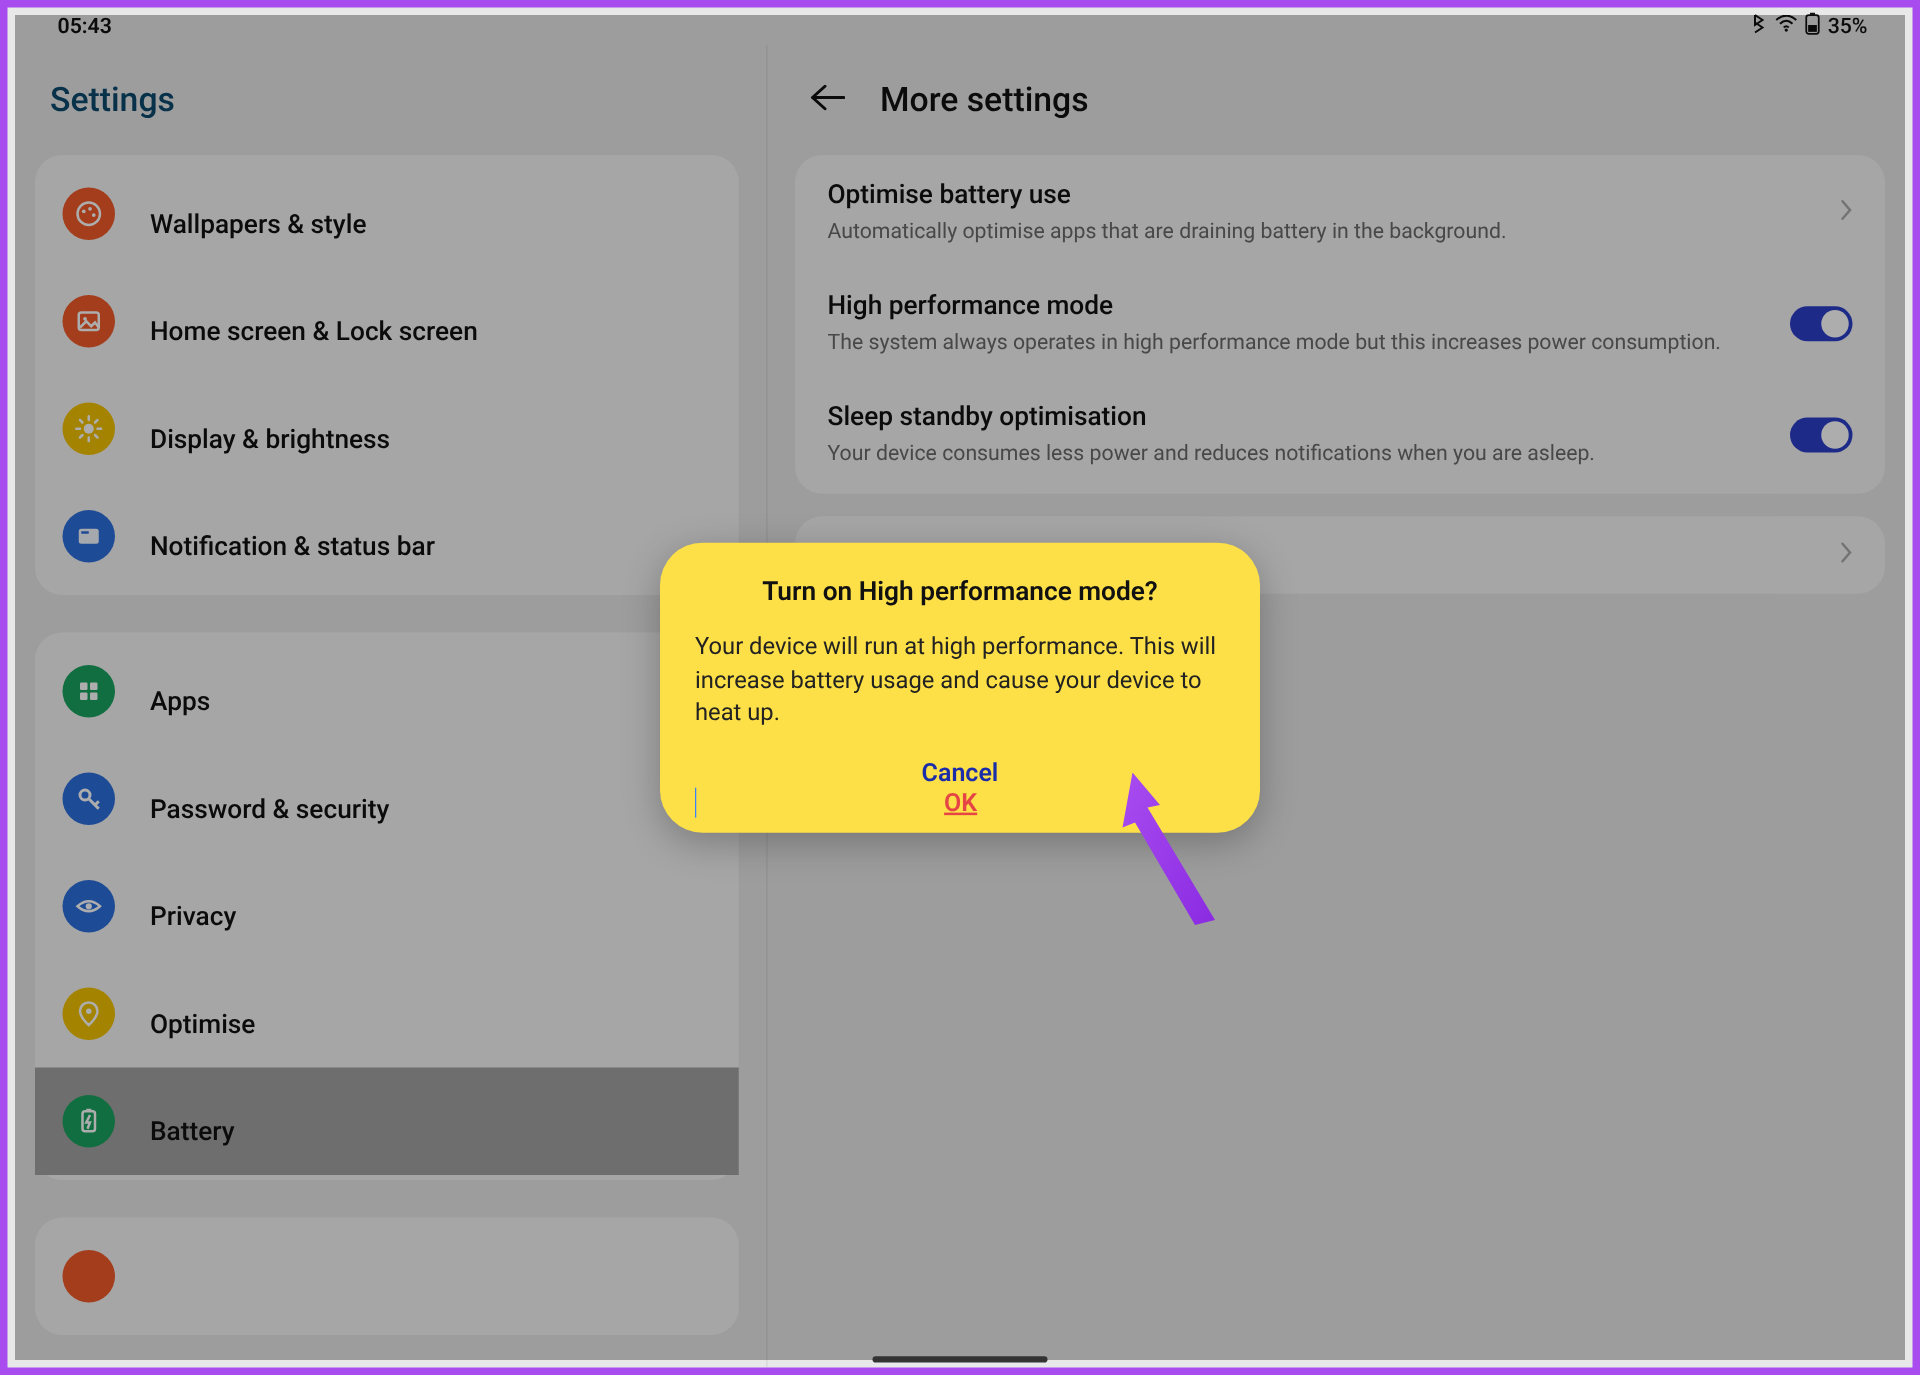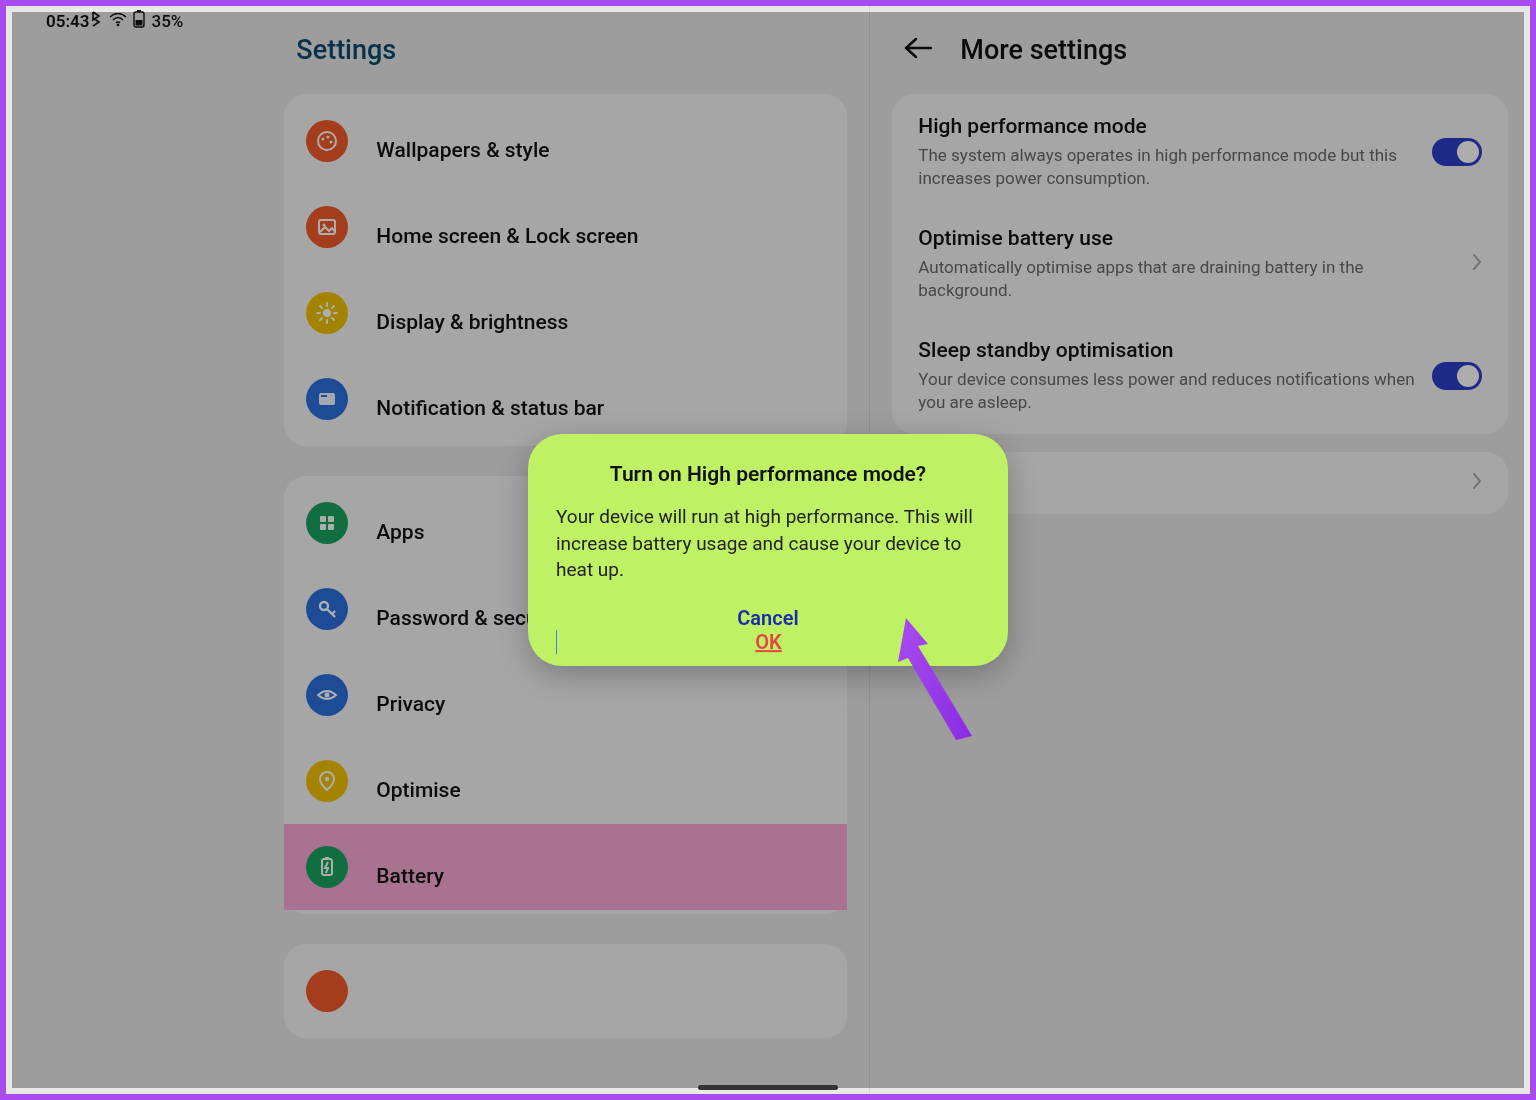--- a/index.html
+++ b/index.html
@@ -7,22 +7,21 @@
   .frame {
     position: relative;
     width: 1536px; height: 1100px;
     border: 6px solid #a84cf0;
     background: #e8e8e8;
   }
   .screen {
     position: relative;
     width: 100%; height: 100%;
     display: flex;
-    flex-direction: row;
-    gap: 43px;
+    flex-direction: column;
   }
   .statusbar {
     height: 30px;
     display: flex;
     align-items: center;
     justify-content: space-between;
     padding: 0 36px 0 40px;
     font-size: 17px;
     font-weight: 600;
     color: #111;
@@ -52,21 +51,21 @@
     padding: 4px 0;
     margin-bottom: 30px;
   }
   .sidebar-item {
     display: flex;
     align-items: flex-end;
     gap: 28px;
     padding: 22px 22px;
     cursor: pointer;
   }
-  .sidebar-item.selected { background: #f9a8d4; border-radius: 0; }
+  .sidebar-item.selected { background: #a3a3a3; border-radius: 0; }
   .sidebar-item .icon {
     width: 42px; height: 42px;
     border-radius: 50%;
     display:flex; align-items:center; justify-content:center;
     flex-shrink:0;
   }
   .sidebar-item .label { font-size: 21px; font-weight: 500; color: #111; }
   .right-pane {
     flex: 1;
     display: flex;
@@ -107,21 +106,21 @@
     position:absolute; inset:6px;
     background: rgba(0,0,0,0.32);
     pointer-events:none;
   }
 
   .dialog {
     position:absolute;
     left:50%; top:50%;
     transform: translate(-50%, -50%);
     width: 480px;
-    background:#bef264;
+    background:#fde047;
     border-radius: 34px;
     padding: 28px 28px 12px 28px;
     box-shadow: 0 8px 30px rgba(0,0,0,0.25);
     z-index: 10;
   }
   .dialog .d-title {
     text-align:center;
     font-size:21px;
     font-weight:600;
     color:#111;
@@ -312,33 +311,33 @@
           <span style="cursor:pointer">
             <svg width="28" height="22" viewBox="0 0 28 22">
                 <path d="M12 2 L2 11 L12 20 M2 11 H27" fill="none" stroke="#111" stroke-width="2.4" stroke-linecap="round" stroke-linejoin="round"></path>
               </svg>
           </span>
           <span class="title">More settings</span>
         </div>
         <div class="right-card" id="detail-rows">
             <div class="setting-row">
               <div class="texts">
-                <div class="title">High performance mode</div>
-                <div class="desc">The system always operates in high performance mode but this increases power consumption.</div>
-              </div>
-              <div class="toggle"></div>
-            </div>
-            <div class="setting-row">
-              <div class="texts">
                 <div class="title">Optimise battery use</div>
                 <div class="desc">Automatically optimise apps that are draining battery in the background.</div>
               </div>
               <span class="chevron"><svg width="10" height="18" viewBox="0 0 10 18">
                   <path d="M2 2 L8 9 L2 16" fill="none" stroke="#aaa" stroke-width="2" stroke-linecap="round"></path>
                 </svg></span>
+            </div>
+            <div class="setting-row">
+              <div class="texts">
+                <div class="title">High performance mode</div>
+                <div class="desc">The system always operates in high performance mode but this increases power consumption.</div>
+              </div>
+              <div class="toggle"></div>
             </div>
             <div class="setting-row">
               <div class="texts">
                 <div class="title">Sleep standby optimisation</div>
                 <div class="desc">Your device consumes less power and reduces notifications when you are asleep.</div>
               </div>
               <div class="toggle"></div>
             </div>
           </div>
         <div class="right-card">

